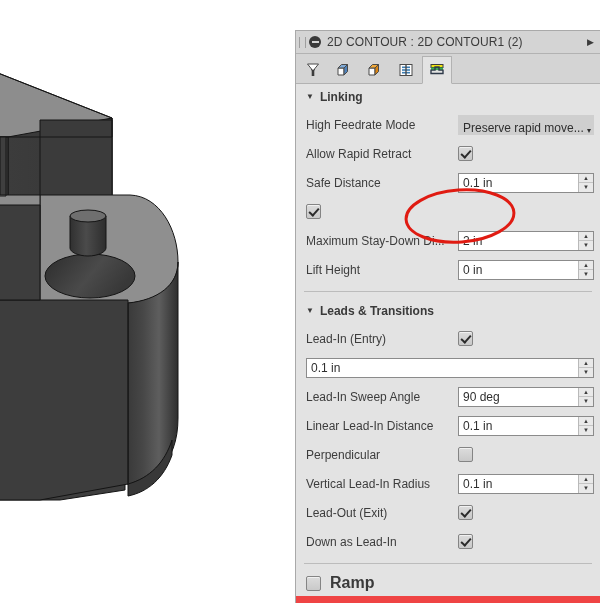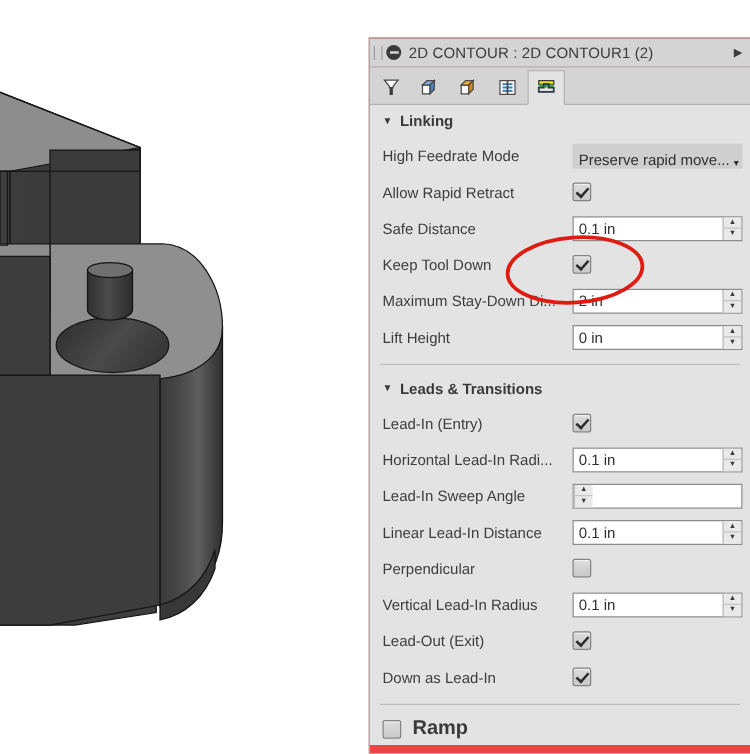--- a/index.html
+++ b/index.html
@@ -421,21 +421,20 @@
             <span class="val">0.1 in</span>
             <span class="spinner">
               <div>▲</div>
               <div>▼</div>
             </span>
           </div>
         </div>
       </div>
 
       <div class="row">
-        <div class="label">Keep Tool Down</div>
         <div class="ctl">
             <div class="cb on"></div>
           </div>
       </div>
 
       <div class="row">
         <div class="label">Maximum Stay-Down Di...</div>
         <div class="ctl">
           <div class="spinfield">
             <span class="val">2 in</span>
@@ -468,36 +467,36 @@
       </div>
 
       <div class="row">
         <div class="label">Lead-In (Entry)</div>
         <div class="ctl">
             <div class="cb on"></div>
           </div>
       </div>
 
       <div class="row">
-        <div class="label">Horizontal Lead-In Radi...</div>
         <div class="ctl">
           <div class="spinfield">
             <span class="val">0.1 in</span>
             <span class="spinner">
               <div>▲</div>
               <div>▼</div>
             </span>
           </div>
         </div>
       </div>
 
       <div class="row">
         <div class="label">Lead-In Sweep Angle</div>
         <div class="ctl">
           <div class="spinfield">
+            <span class="val">90 deg</span>
             <span class="spinner">
               <div>▲</div>
               <div>▼</div>
             </span>
           </div>
         </div>
       </div>
 
       <div class="row">
         <div class="label">Linear Lead-In Distance</div>

